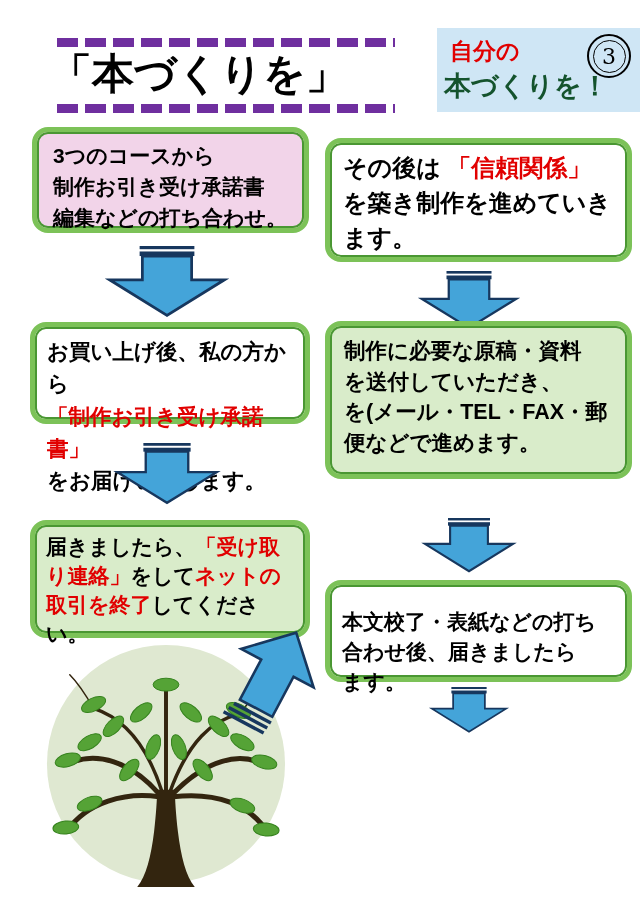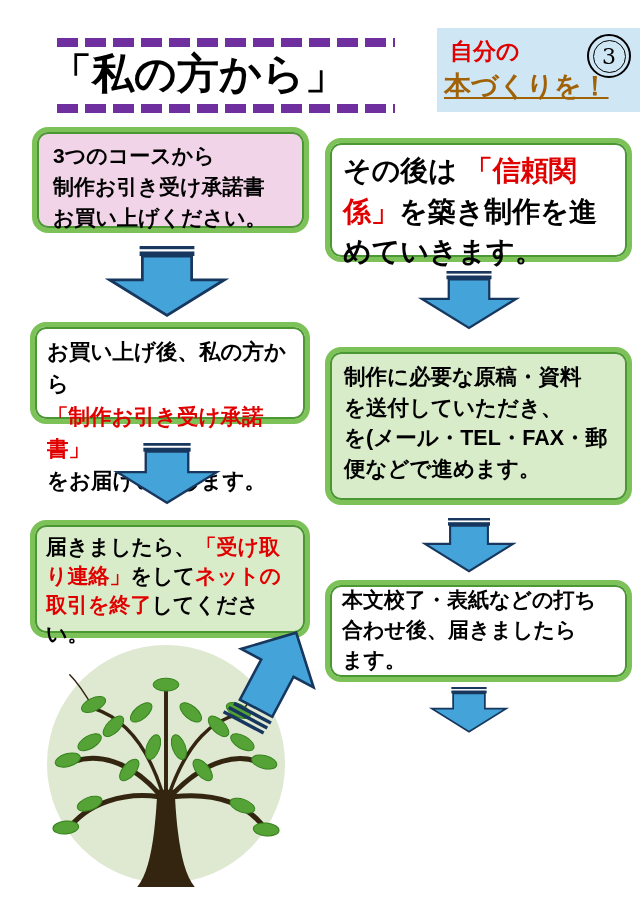--- a/index.html
+++ b/index.html
@@ -10,81 +10,81 @@
   .dash{position:absolute;left:57px;width:338px;height:9px;
     background:repeating-linear-gradient(90deg,var(--purple) 0 21px,transparent 21px 28px);}
   #dash-top{top:38px;}
   #dash-bottom{top:104px;}
   #title{position:absolute;left:50px;top:46px;width:360px;font-family:"DejaVu Serif","Liberation Serif",serif;
     font-size:42px;font-weight:bold;color:#000;letter-spacing:0px;white-space:nowrap;}
 
   
   #badge{position:absolute;left:437px;top:28px;width:219px;height:84px;background:var(--blue-badge-bg);}
   #badge .b1{position:absolute;left:13px;top:8px;font-size:23px;font-weight:bold;color:var(--red);}
-  #badge .b2{position:absolute;left:7px;top:40px;font-size:27px;font-weight:bold;color:#a16207;white-space:nowrap;text-decoration:underline;}
+  #badge .b2{position:absolute;left:7px;top:40px;font-size:27px;font-weight:bold;color:#14532d;white-space:nowrap;}
   #badge-circle{position:absolute;left:150px;top:6px;width:40px;height:40px;border:2px solid #000;border-radius:50%;
     display:flex;align-items:center;justify-content:center;background:transparent;}
   #badge-circle .inner{width:31px;height:31px;border:1.5px solid #000;border-radius:50%;display:flex;align-items:center;justify-content:center;
     font-family:"DejaVu Serif","Liberation Serif",serif;font-size:22px;color:#000;}
 
   
   .box{position:absolute;border:5px solid var(--green-border);border-radius:16px;
     box-shadow:inset 0 0 0 2px var(--green-inner);color:#000;font-weight:bold;box-sizing:border-box;}
   .box .pad{padding:10px 14px;line-height:1.5;}
   .red{color:var(--red);}
   .black{color:#000;}
 
   #box-l1{left:32px;top:127px;width:277px;height:106px;background:var(--pink-bg);font-size:21px;}
   #box-l1 .pad{padding:9px 16px;line-height:1.47;}
   #box-l2{left:30px;top:322px;width:280px;height:102px;background:#fff;font-size:21.5px;}
   #box-l2 .pad{padding:9px 12px;line-height:1.5;}
   #box-l3{left:30px;top:508px;width:280px;height:118px;background:var(--lightgreen-bg);font-size:21px;margin-top:12px;}
   #box-l3 .pad{padding:8px 11px;line-height:1.38;}
 
-  #box-r1{left:325px;top:138px;width:307px;height:124px;background:#fff;font-size:28px;}
+  #box-r1{left:325px;top:138px;width:307px;height:124px;background:#fff;font-size:24px;}
   #box-r1 .pad{padding:8px 13px;line-height:1.45;}
-  #box-r2{left:325px;top:347px;width:307px;height:158px;background:var(--lightgreen-bg);font-size:21.5px;}
+  #box-r2{left:325px;top:321px;width:307px;height:158px;background:var(--lightgreen-bg);font-size:21.5px;}
   #box-r2 .pad{padding:10px 14px;line-height:1.42;}
   #box-r3{left:325px;top:580px;width:307px;height:102px;background:#fff;font-size:21px;}
-  #box-r3 .pad{padding:0 12px;line-height:1.42;}
+  #box-r3 .pad{padding:22px 12px;line-height:1.42;}
   #box-r4{left:325px;top:740px;width:307px;height:118px;background:var(--peach-bg);font-size:22px;}
   #box-r4 .pad{padding:10px 18px;line-height:1.5;}
 
   .arrow-down{position:absolute;}
   #arrow-l1{left:103px;top:246px;width:128px;height:73px;}
   #arrow-l2{left:103px;top:443px;width:128px;height:63px;}
   #arrow-r1{left:410px;top:271px;width:118px;height:60px;}
   #arrow-r2{left:410px;top:518px;width:118px;height:56px;}
   #arrow-r3{left:412px;top:687px;width:114px;height:47px;}
 
   #arrow-diag{position:absolute;left:222px;top:620px;width:96px;height:124px;}
   #tree{position:absolute;left:42px;top:643px;width:248px;height:248px;}
 </style>
 </head>
 <body>
 
 <div id="page">
 
   <div class="dash" id="dash-top"></div>
-  <div id="title">「私の方から」</div>
+  <div id="title">「本づくりを」</div>
   <div class="dash" id="dash-bottom"></div>
 
   <div id="badge">
     <div class="b1">自分の</div>
     <div class="b2">本づくりを！</div>
     <div id="badge-circle">
       <div class="inner">3</div>
     </div>
   </div>
 
   <div class="box" id="box-l1">
     <div class="pad">
       <div>3つのコースから</div>
       <div>制作お引き受け承諾書</div>
-      <div>お買い上げください。</div>
+      <div>編集などの打ち合わせ。</div>
     </div>
   </div>
 
   <svg class="arrow-down" id="arrow-l1" viewBox="0 0 140 80">
     <rect x="40" y="0" width="60" height="3.5" fill="var(--arrow-stroke)"></rect>
     <rect x="40" y="6" width="60" height="5" fill="var(--arrow-stroke)"></rect>
     <polygon points="43,11 97,11 97,37 133,37 70,76 7,37 43,37" fill="var(--arrow-fill)" stroke="var(--arrow-stroke)" stroke-width="3"></polygon>
   </svg>
 
   <div class="box" id="box-l2">

